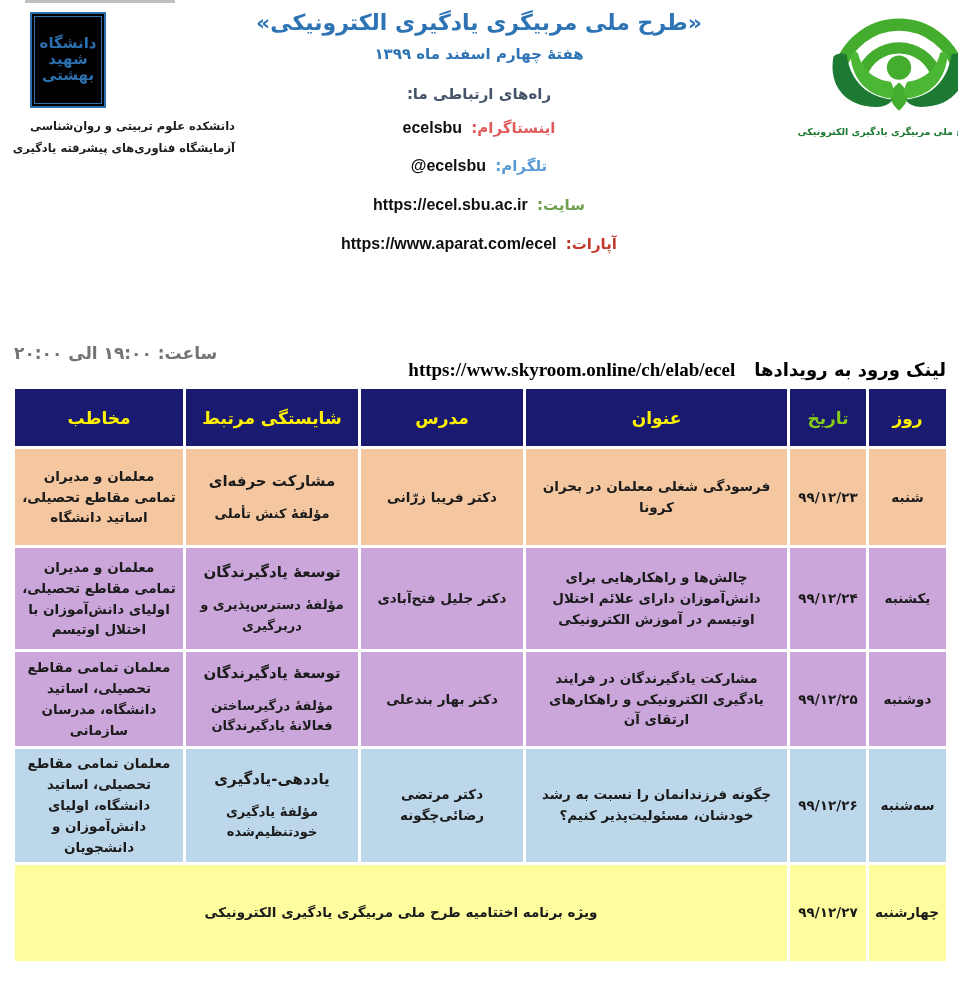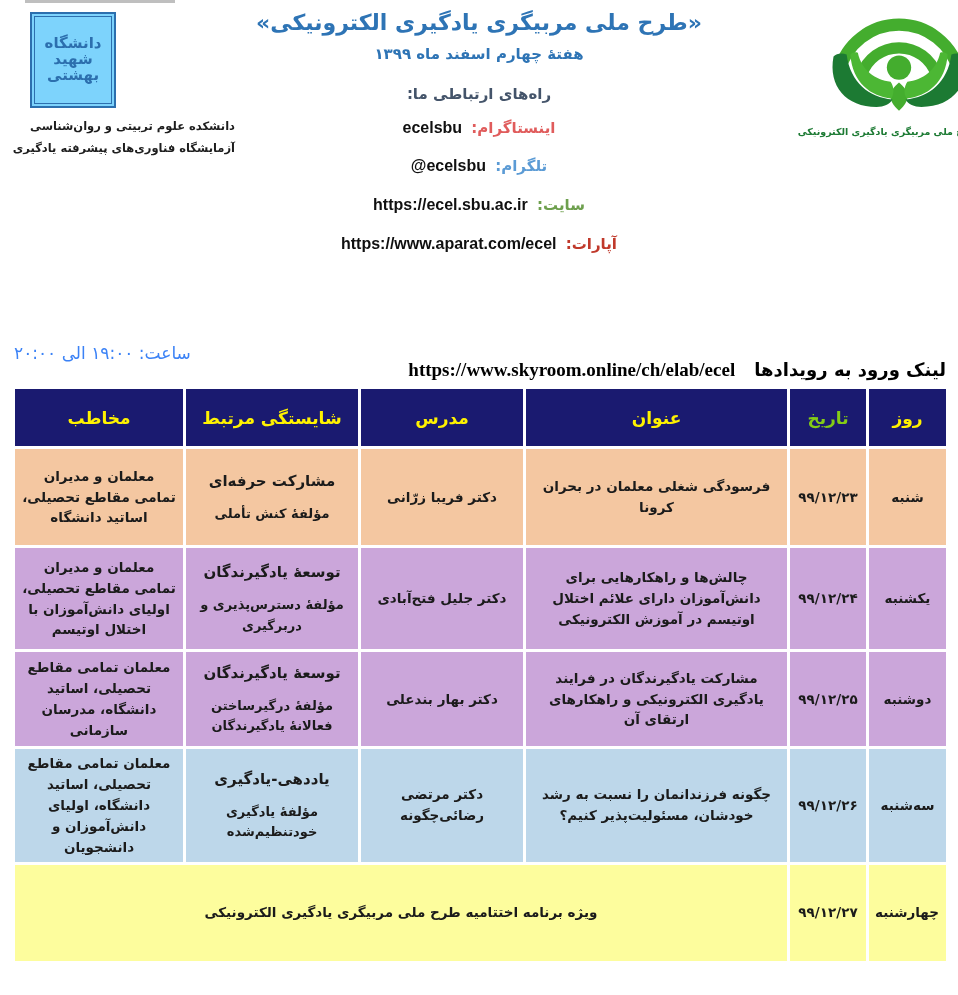--- a/index.html
+++ b/index.html
@@ -4,22 +4,22 @@
 <style>
   html,body{margin:0;padding:0;background:#ffffff;}
   .page{
     position:relative;width:958px;height:995px;background:#ffffff;
     direction:rtl;font-family:"DejaVu Sans",sans-serif;color:#111;
     overflow:hidden;
   }
   .artifact{position:absolute;top:0;left:25px;width:150px;height:3px;background:#8a8a8a;opacity:.55;}
 
   
-  .uni-logo{position:absolute;top:12px;left:30px;width:86px;height:96px;
-    border:2px solid #2C6FAE;background:#7dd3fc;box-sizing:border-box;padding:2px;}
+  .uni-logo{position:absolute;top:12px;left:30px;width:76px;height:96px;
+    border:2px solid #2C6FAE;background:#000000;box-sizing:border-box;padding:2px;}
   .uni-logo-inner{width:100%;height:100%;border:1px solid #2C6FAE;box-sizing:border-box;
     display:flex;flex-direction:column;justify-content:center;align-items:center;}
   .uni-logo-inner span{color:#2C6FAE;font-weight:bold;font-size:15px;line-height:1.05;}
   .uni-caption{position:absolute;top:116px;left:5px;width:230px;text-align:right;
     font-size:11.5px;font-weight:bold;color:#1d1d1d;line-height:1.9;}
 
   
   .title-block{position:absolute;top:8px;left:229px;width:500px;text-align:center;}
   .main-title{margin:0;font-size:22px;font-weight:bold;color:#2E74B5;line-height:1.4;}
   .sub-title{margin:6px 0 0 0;font-size:15px;font-weight:bold;color:#2E74B5;}
@@ -33,21 +33,21 @@
   
   .project-block{position:absolute;top:4px;left:820px;width:158px;text-align:center;}
   .project-caption{margin-top:2px;font-size:9.5px;font-weight:bold;color:#1C7A33;white-space:nowrap;}
 
   
   .link-row{position:absolute;top:341px;left:12px;width:934px;height:32px;}
   .events-link{position:absolute;right:0;top:0;direction:rtl;margin-top:18px;}
   .events-link .lbl{font-size:18px;font-weight:bold;color:#000;}
   .events-link .url{direction:ltr;unicode-bidi:isolate;display:inline-block;
     font-family:"Liberation Serif",serif;font-weight:bold;font-size:19px;color:#000;margin-left:6px;margin-right:14px;}
-  .session-time{position:absolute;left:2px;top:2px;font-size:17px;font-weight:normal;color:#3b82f6;}
+  .session-time{position:absolute;left:2px;top:2px;font-size:17px;font-weight:bold;color:#737373;}
 
   
   table.schedule{position:absolute;top:386px;left:12px;width:934px;border-collapse:collapse;
     table-layout:fixed;direction:rtl;border-bottom:1px dotted #cfcfcf;}
   .schedule th,.schedule td{border:3px solid #ffffff;text-align:center;vertical-align:middle;
     padding:4px 7px;box-sizing:border-box;}
   .schedule thead th{height:60px;font-size:17px;font-weight:bold;}
   .schedule td{font-size:13.5px;font-weight:bold;color:#1b1b1b;line-height:1.55;}
   .cell-day{font-size:15px;}
   .cell-date{direction:ltr;unicode-bidi:isolate;font-size:14.5px;}

